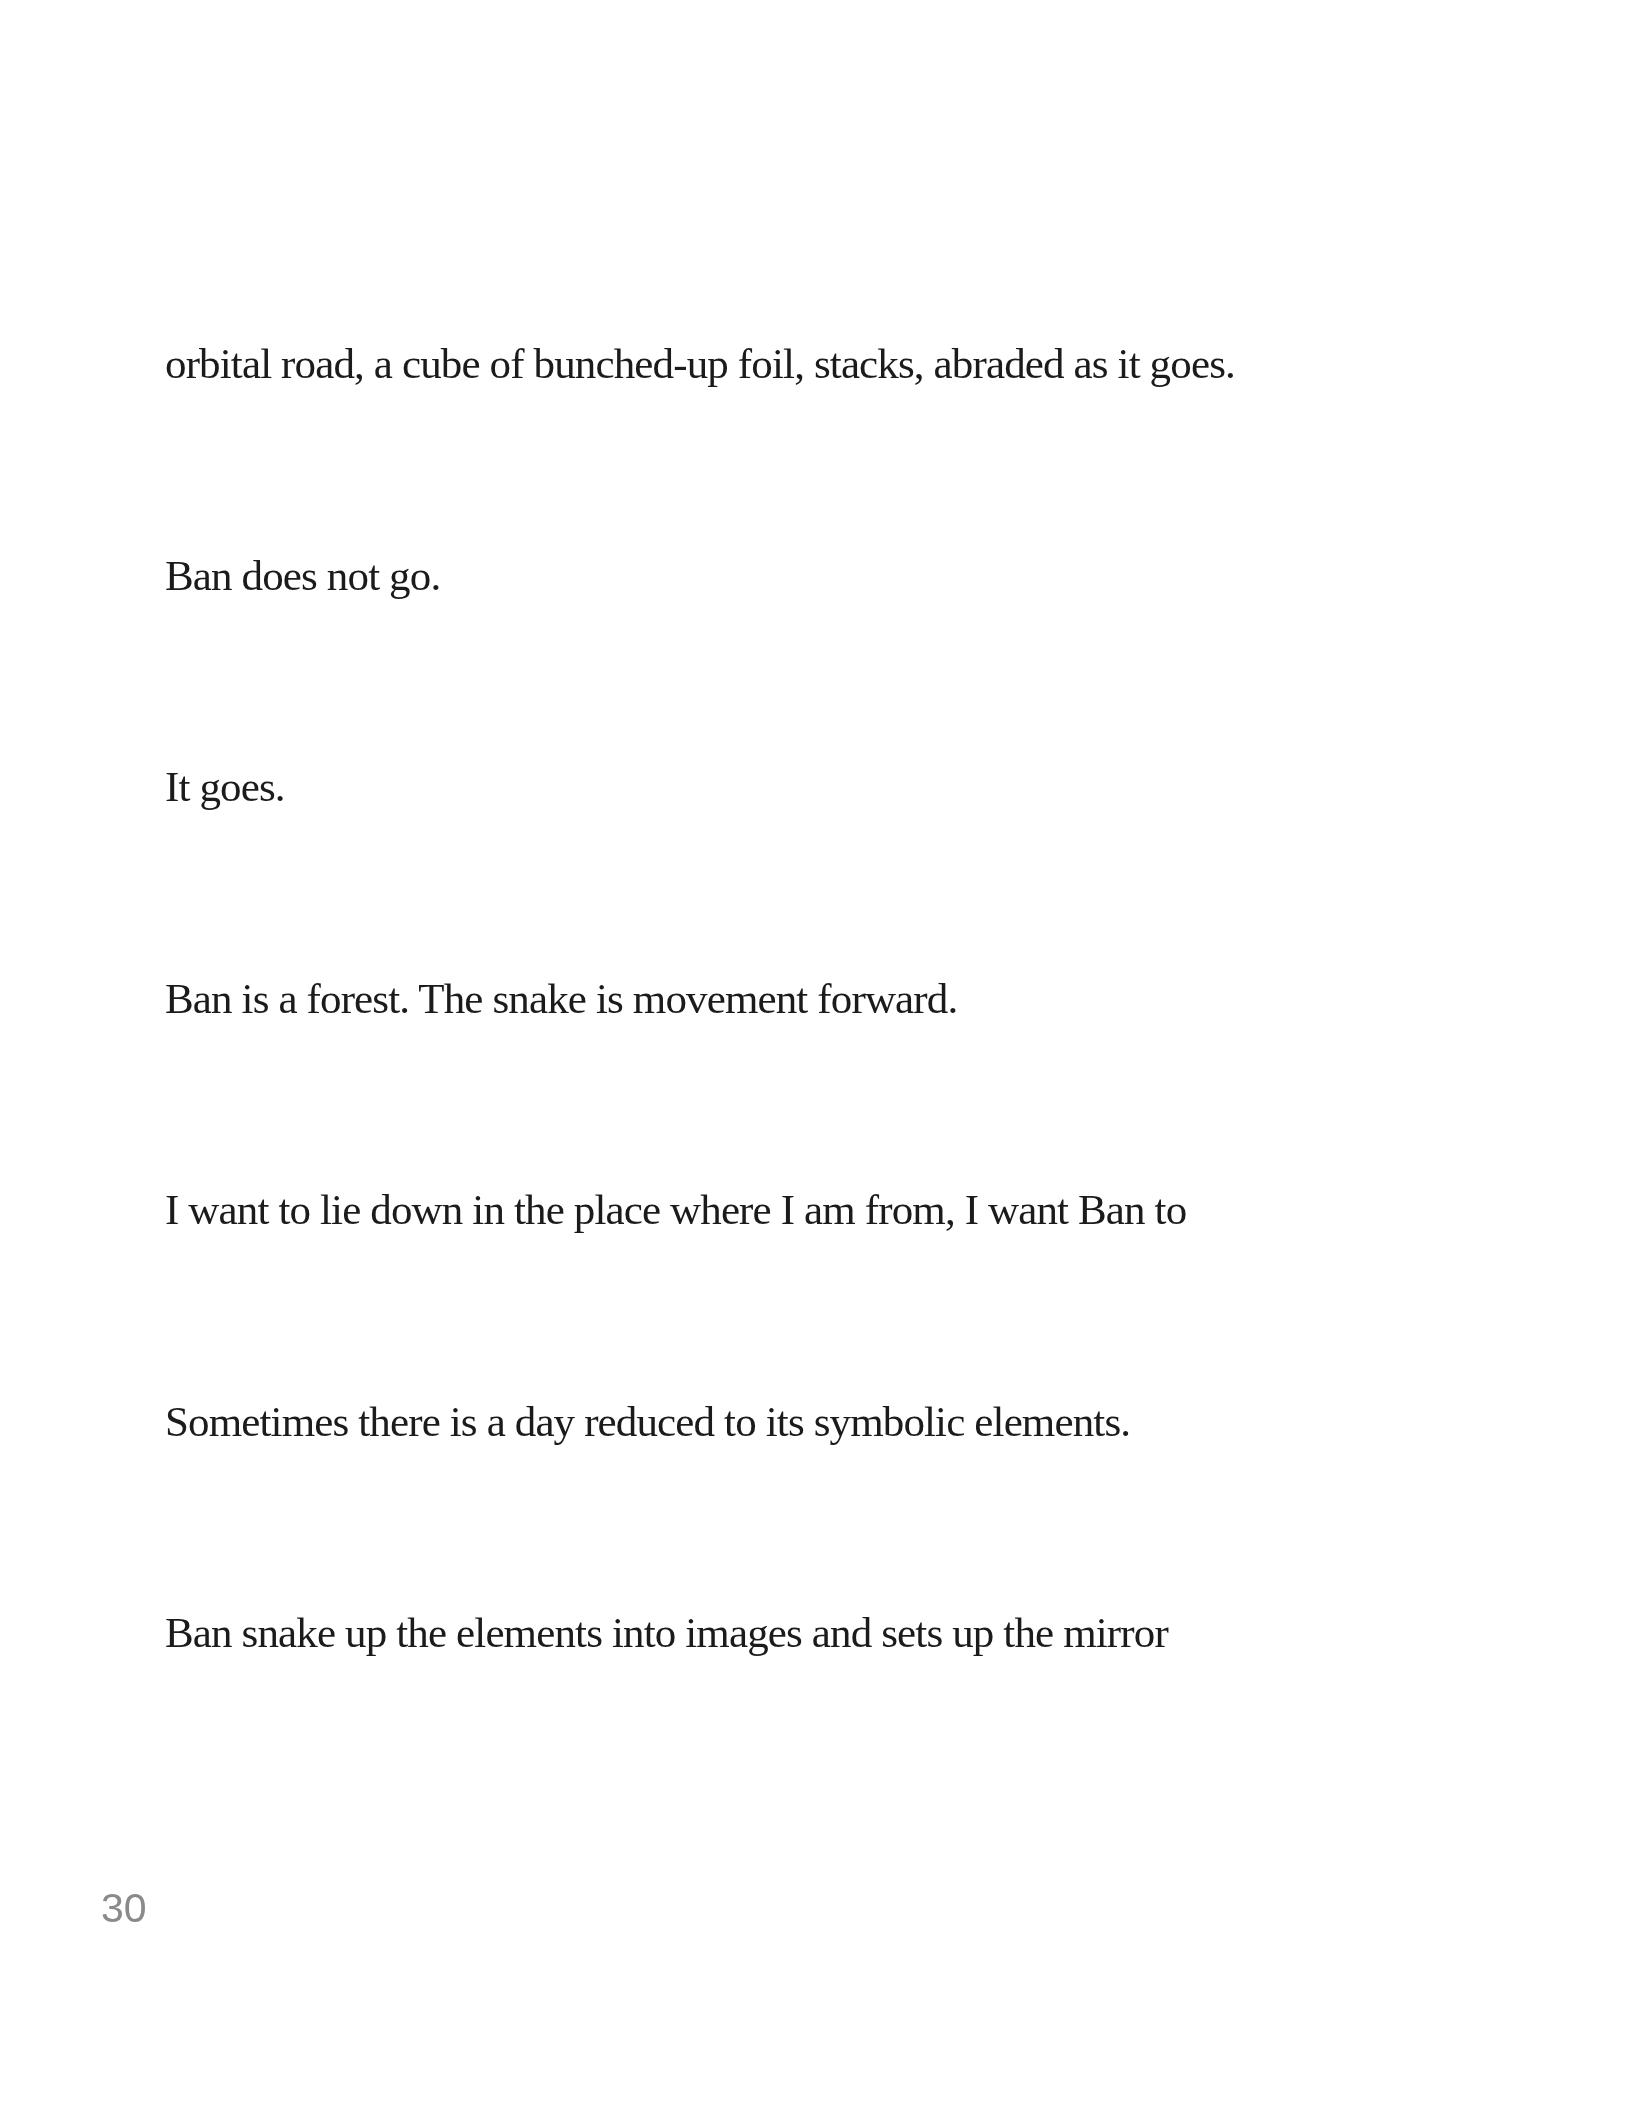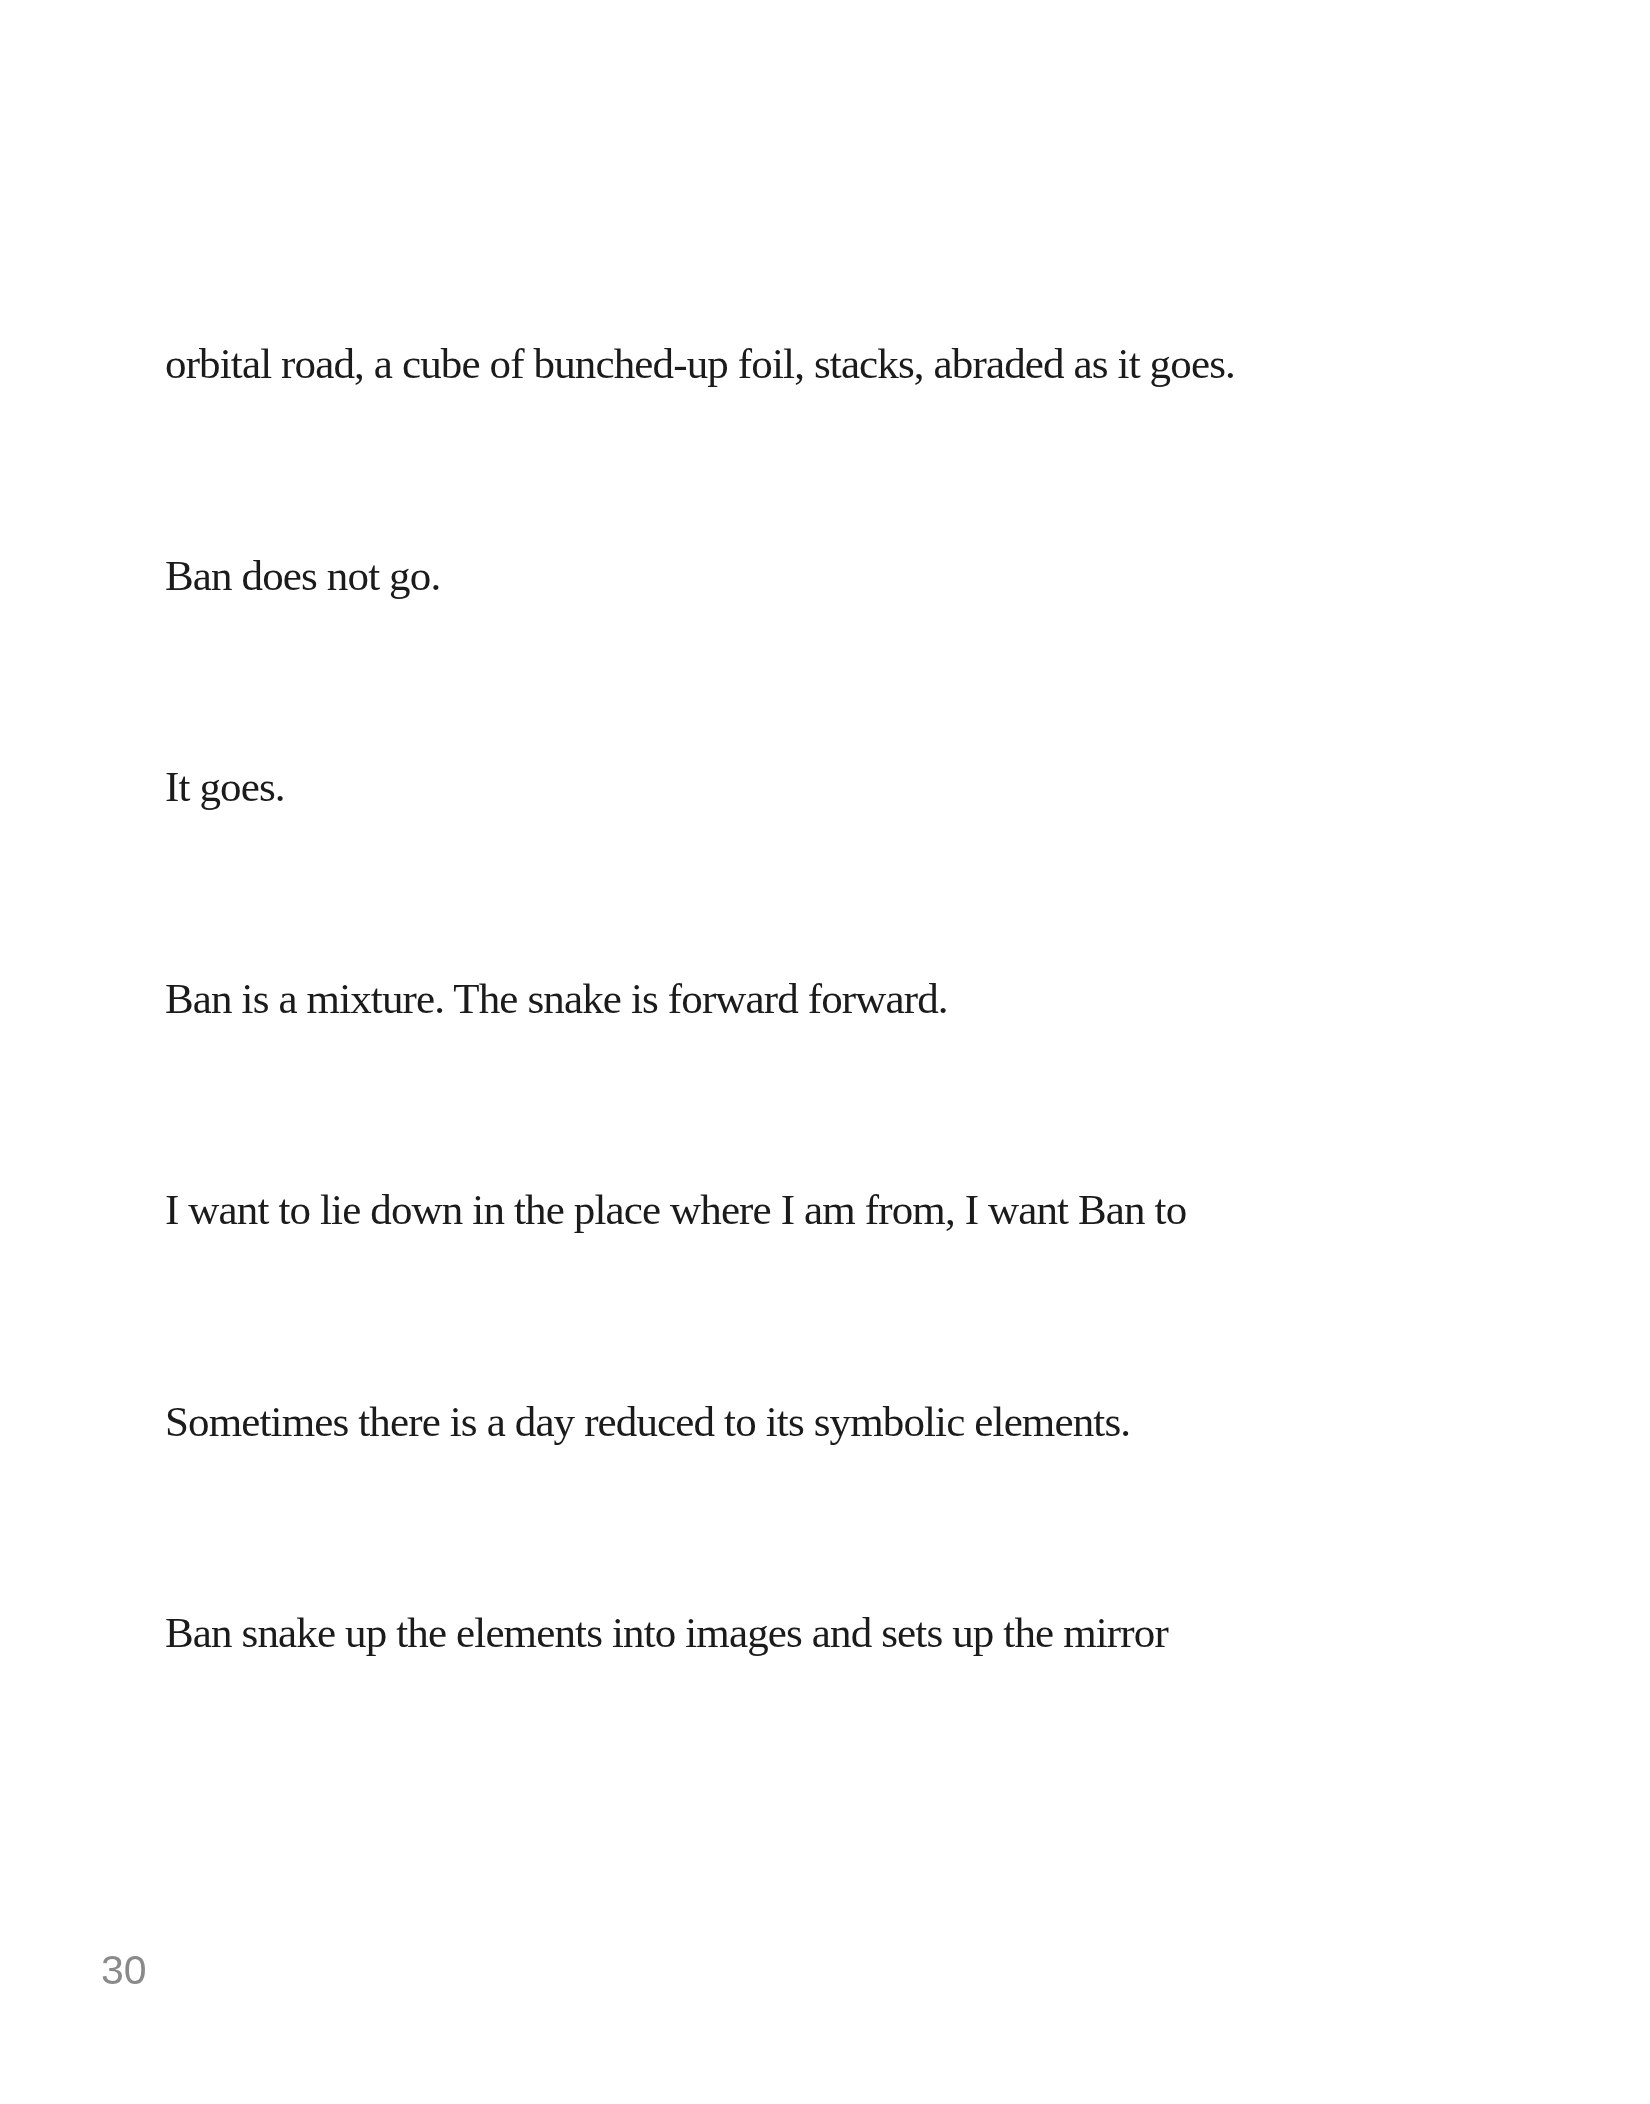--- a/index.html
+++ b/index.html
@@ -29,38 +29,38 @@
     letter-spacing: -0.02em;
     color: var(--text, #1b1b1b);
     white-space: pre;
   }
   .text-line {
     height: 70.5px;
   }
   .page-number {
     position: absolute;
     left: 101px;
-    top: 1950px;
+    top: 1888px;
     font-family: "Liberation Sans", sans-serif;
     font-size: 41px;
     font-weight: 300;
     line-height: 41px;
     color: var(--pagenum, #8a8a8a);
   }
 </style>
 </head>
 <body>
 
 <div class="book-page">
 
   <div class="text-block">
     <div class="text-line">orbital road, a cube of bunched-up foil, stacks, abraded as it goes.</div>
     <div class="text-line">Ban does not go.</div>
     <div class="text-line">It goes.</div>
-    <div class="text-line">Ban is a mixture. The snake is forward forward.</div>
+    <div class="text-line">Ban is a forest. The snake is movement forward.</div>
     <div class="text-line">I want to lie down in the place where I am from, I want Ban to</div>
     <div class="text-line">Sometimes there is a day reduced to its symbolic elements.</div>
     <div class="text-line">Ban snake up the elements into images and sets up the mirror</div>
     
     
     
     
     
     
     

